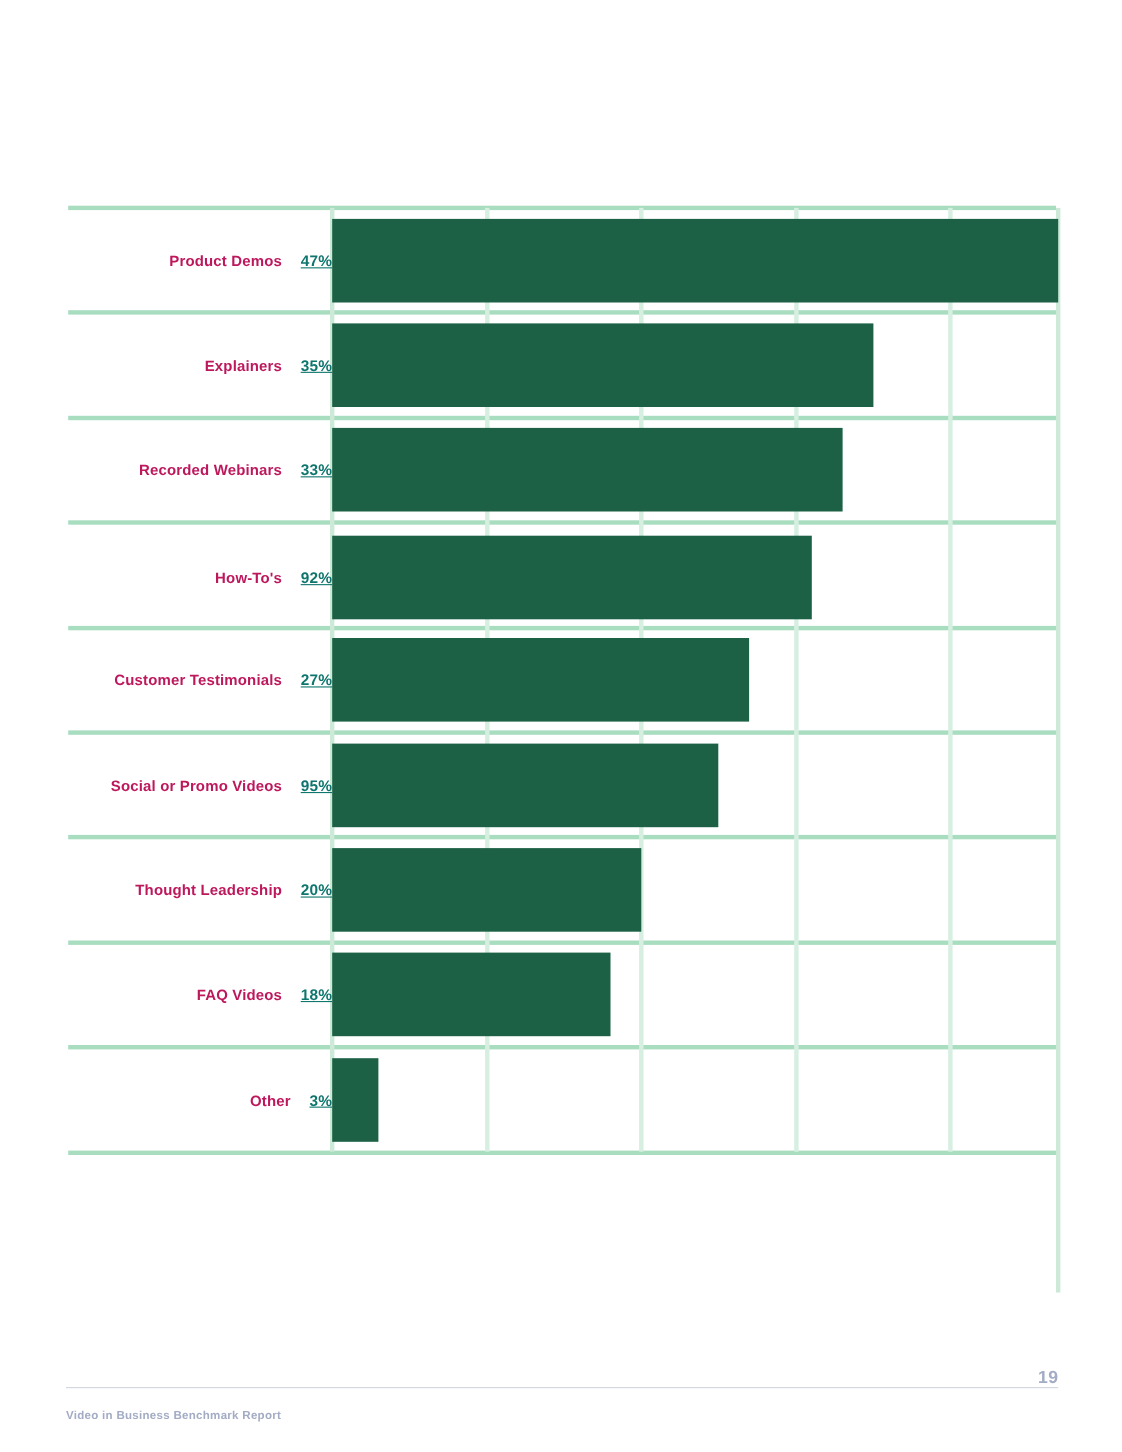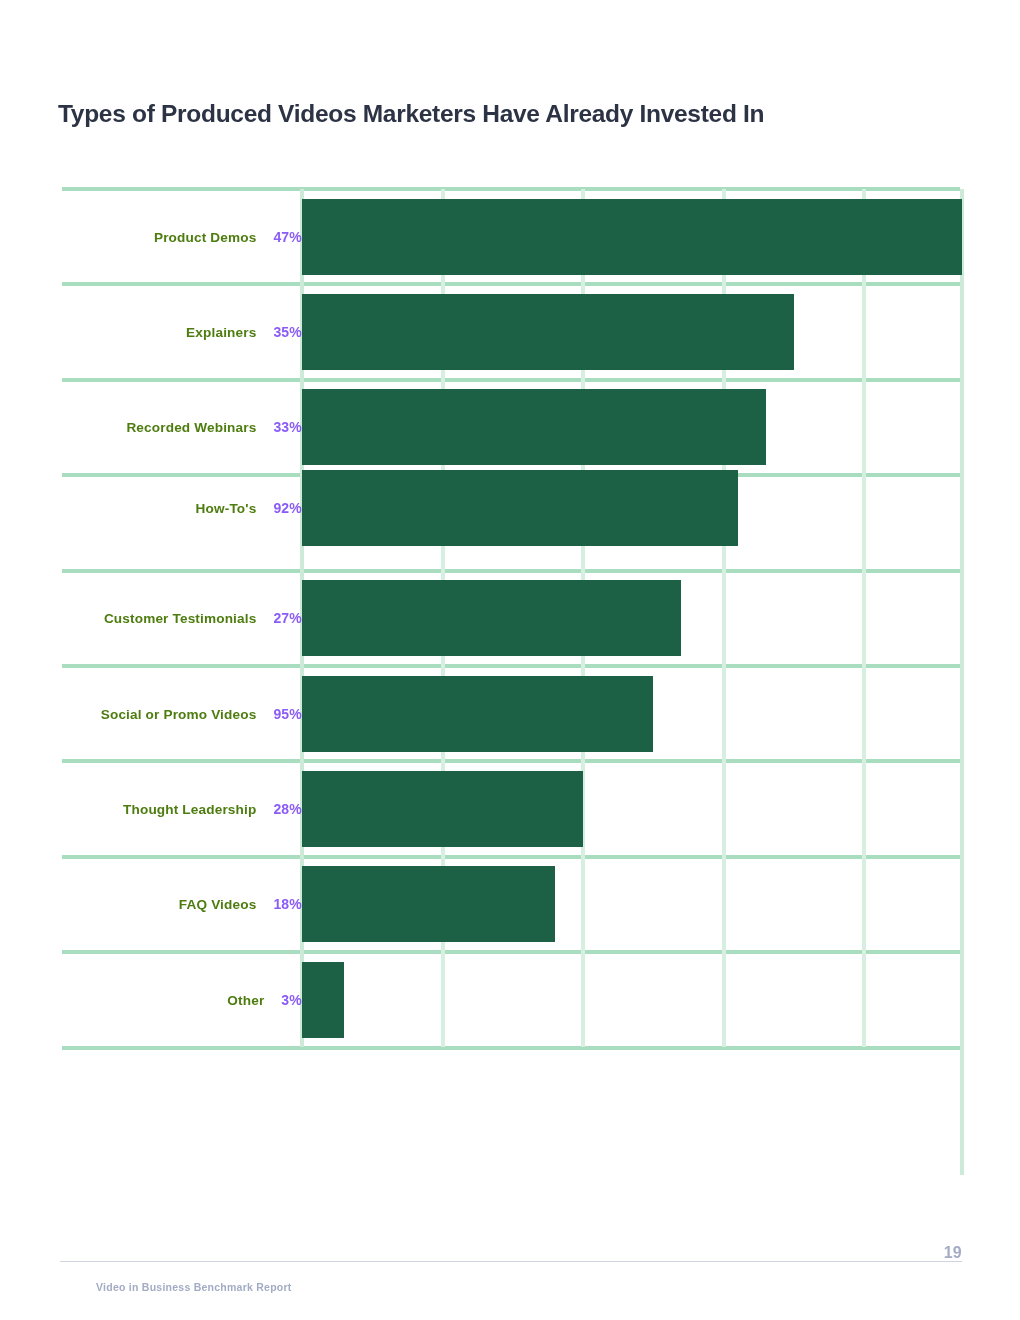--- a/index.html
+++ b/index.html
@@ -76,30 +76,31 @@
     transform: translateY(-50%);
     display: flex;
     align-items: baseline;
     justify-content: flex-end;
     white-space: nowrap;
   }
 
   .cat-name {
     font-size: 13.6px;
     font-weight: bold;
-    color: #4d7c0f;
+    color: #be185d;
     letter-spacing: 0.15px;
   }
 
   .cat-value {
     font-size: 14px;
     font-weight: bold;
-    color: #8b5cf6;
+    color: #0f766e;
     margin-left: 17px;
     letter-spacing: 0.2px;
+    text-decoration: underline;
   }
 
   .bar {
     position: absolute;
     left: 240px;           
     top: 50%;
     transform: translateY(-50%);
     height: 76px;
     background: #1c6145;
   }
@@ -115,39 +116,37 @@
   }
 
   #footer-text {
     position: absolute;
     left: 60px;
     top: 1281px;
     font-size: 10.5px;
     font-weight: bold;
     color: #a3acc4;
     letter-spacing: 0.25px;
-    margin-left: 36px;
   }
 
   #footer-page {
     position: absolute;
     right: 58px;
     top: 1244px;
     font-size: 16px;
     font-weight: bold;
     color: #a3acc4;
     letter-spacing: 0.25px;
   }
 </style>
 </head>
 <body>
 
 <div id="page">
 
-  <h1 id="chart-title">Types of Produced Videos Marketers Have Already Invested In</h1>
 
   <div id="chart-area">
     <div id="gridlines">
         <div class="hgrid" style="top: -2px;"></div>
         <div class="hgrid" style="top: 93.4px;"></div>
         <div class="hgrid" style="top: 188.8px;"></div>
         <div class="hgrid" style="top: 284.2px;"></div>
         <div class="hgrid" style="top: 379.6px;"></div>
         <div class="hgrid" style="top: 475px;"></div>
         <div class="hgrid" style="top: 570.4px;"></div>
@@ -176,21 +175,21 @@
           </div>
           <div class="bar" style="width: 491.75px; background: rgb(28, 97, 69);"></div>
         </div>
         <div class="row" style="top: 190.8px;">
           <div class="row-label">
             <span class="cat-name">Recorded Webinars</span>
             <span class="cat-value">33%</span>
           </div>
           <div class="bar" style="width: 463.65px; background: rgb(28, 97, 69);"></div>
         </div>
-        <div class="row" style="top: 271px;">
+        <div class="row" style="top: 288px;">
           <div class="row-label">
             <span class="cat-name">How-To's</span>
             <span class="cat-value">92%</span>
           </div>
           <div class="bar" style="width: 435.55px; background: rgb(28, 97, 69);"></div>
         </div>
         <div class="row" style="top: 381.6px;">
           <div class="row-label">
             <span class="cat-name">Customer Testimonials</span>
             <span class="cat-value">27%</span>
@@ -200,21 +199,21 @@
         <div class="row" style="top: 477px;">
           <div class="row-label">
             <span class="cat-name">Social or Promo Videos</span>
             <span class="cat-value">95%</span>
           </div>
           <div class="bar" style="width: 351.25px; background: rgb(28, 97, 69);"></div>
         </div>
         <div class="row" style="top: 572.4px;">
           <div class="row-label">
             <span class="cat-name">Thought Leadership</span>
-            <span class="cat-value">28%</span>
+            <span class="cat-value">20%</span>
           </div>
           <div class="bar" style="width: 281px; background: rgb(28, 97, 69);"></div>
         </div>
         <div class="row" style="top: 667.8px;">
           <div class="row-label">
             <span class="cat-name">FAQ Videos</span>
             <span class="cat-value">18%</span>
           </div>
           <div class="bar" style="width: 252.9px; background: rgb(28, 97, 69);"></div>
         </div>

